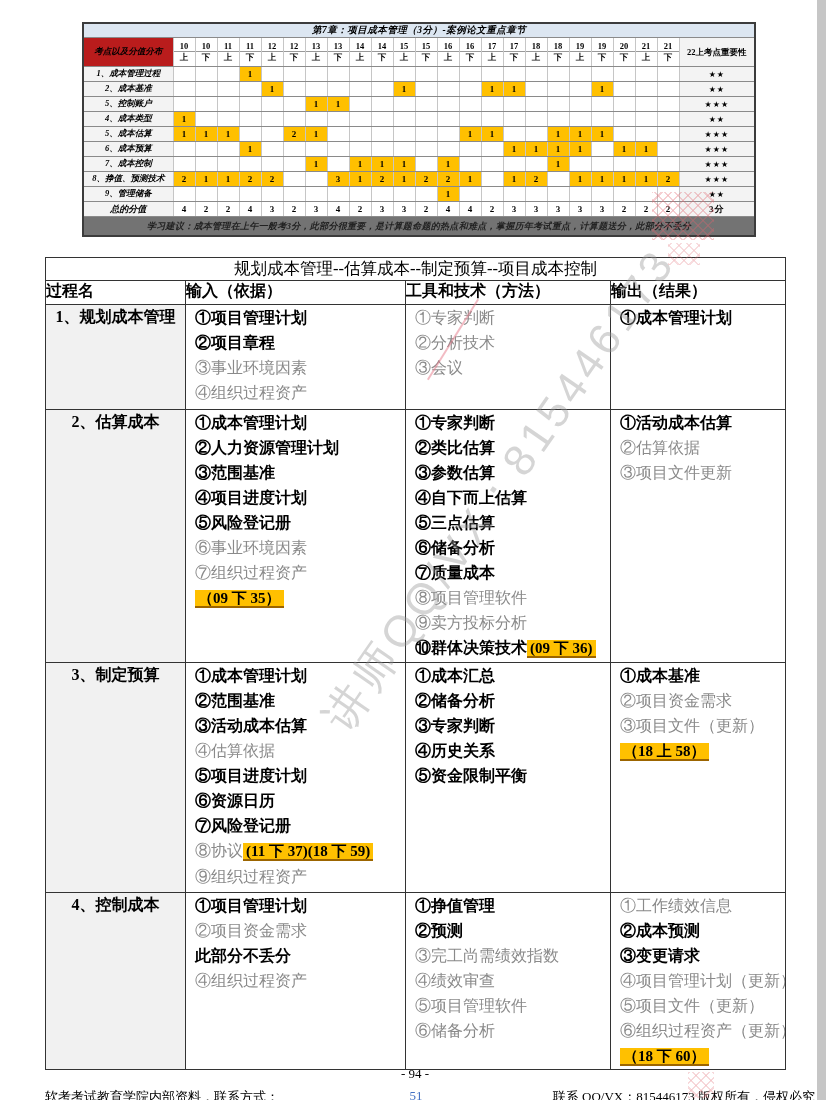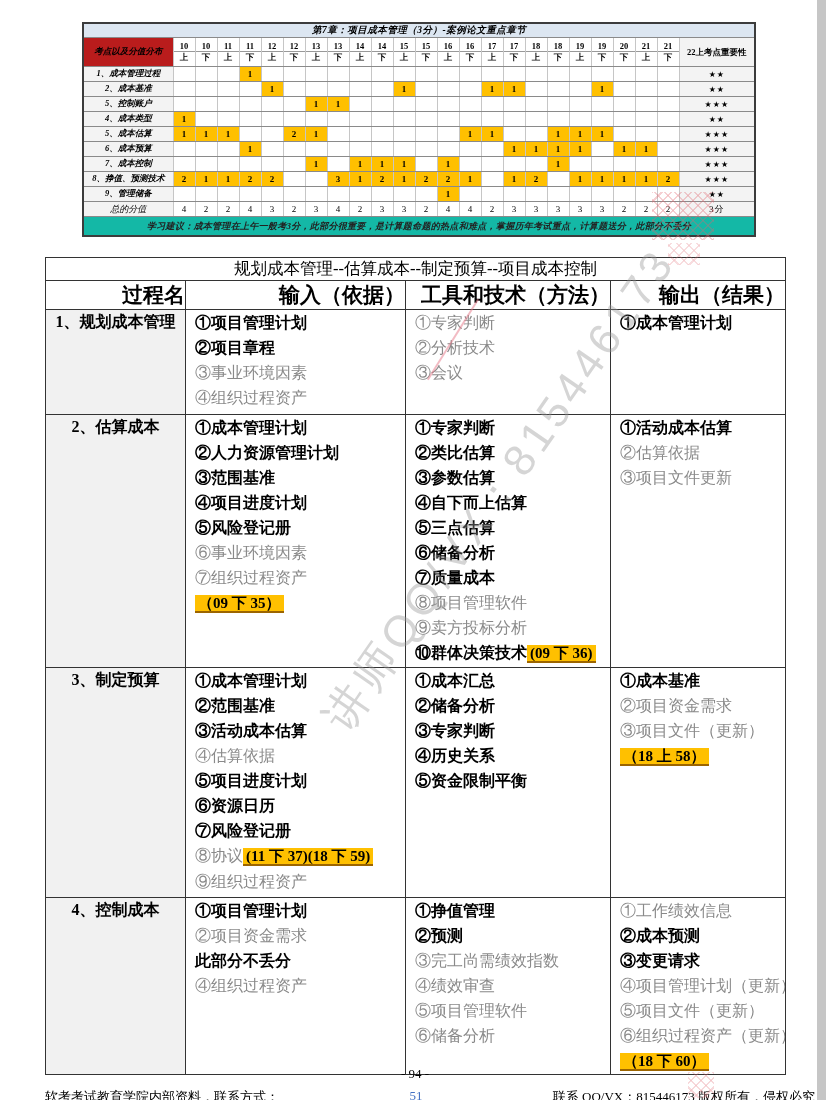--- a/index.html
+++ b/index.html
@@ -17,31 +17,31 @@
   td.shl{background:#b91c1c;font-weight:bold;font-style:italic;font-size:8.5px;border-right:1px solid #777;}
   td.shc{font-size:8.5px;font-weight:bold;height:28px;}
   td.shc .u{border-top:1px solid #999;}
   td.simp{background:#f3f3f3;font-size:8.5px;font-weight:bold;border-left:1px solid #777;line-height:1.25;}
   tr.sdr{height:15px;}
   td.srl{background:#f3f3f3;font-weight:bold;font-style:italic;font-size:8.5px;text-align:center;border-right:1px solid #777;white-space:nowrap;}
   td.sc{font-size:9px;font-weight:bold;}
   td.sc.filled{background:#ffc000;}
   td.sstar{background:#f3f3f3;font-size:8px;letter-spacing:1px;border-left:1px solid #777;}
   tr.stot{height:15px;}
-  tr.stot td{font-weight:normal;font-size:9px;}
-  td.sadv{background:#14b8a6;font-size:9px;font-weight:bold;font-style:italic;height:18px;color:#222;letter-spacing:.3px;}
+  tr.stot td{font-weight:bold;font-size:9px;}
+  td.sadv{background:#737373;font-size:9px;font-weight:bold;font-style:italic;height:18px;color:#222;letter-spacing:.3px;}
 
   
   .summary-title{position:absolute;left:45px;top:231px;width:740px;text-align:center;}
   .summary-title span{display:inline-block;font-size:19px;font-weight:bold;border-bottom:2px solid #000;padding:0 6px 1px 6px;}
   .sum-host{position:absolute;left:45px;top:257px;width:740px;}
   table.sum{border-collapse:collapse;width:740px;table-layout:fixed;}
   table.sum td{border:1.5px solid #333;vertical-align:top;padding:0;overflow:hidden;}
   td.sub{font-size:16.5px;text-align:center;height:21px;vertical-align:middle;}
-  td.hed{font-size:21px;font-weight:bold;text-align:right;height:23px;vertical-align:middle;}
+  td.hed{font-size:16px;font-weight:bold;text-align:left;height:23px;vertical-align:middle;}
   td.proc{background:#f1f1f1;font-size:16px;font-weight:bold;text-align:center;vertical-align:middle;line-height:1.5;}
   td.io{padding-top:2px;}
   .line{line-height:25px;font-size:16px;padding-left:9px;white-space:nowrap;}
   .s-b{color:#000;font-weight:bold;}
   .s-g{color:#8a8a8a;}
   .hl{background:#ffc000;color:#000;font-weight:bold;border-bottom:2px solid #9c6500;padding:0 3px;font-size:15px;}
 
   
   .page-number{position:absolute;left:45px;top:1066px;width:740px;text-align:center;font-size:13px;}
   .footer{position:absolute;left:45px;top:1088px;width:770px;display:flex;justify-content:space-between;

